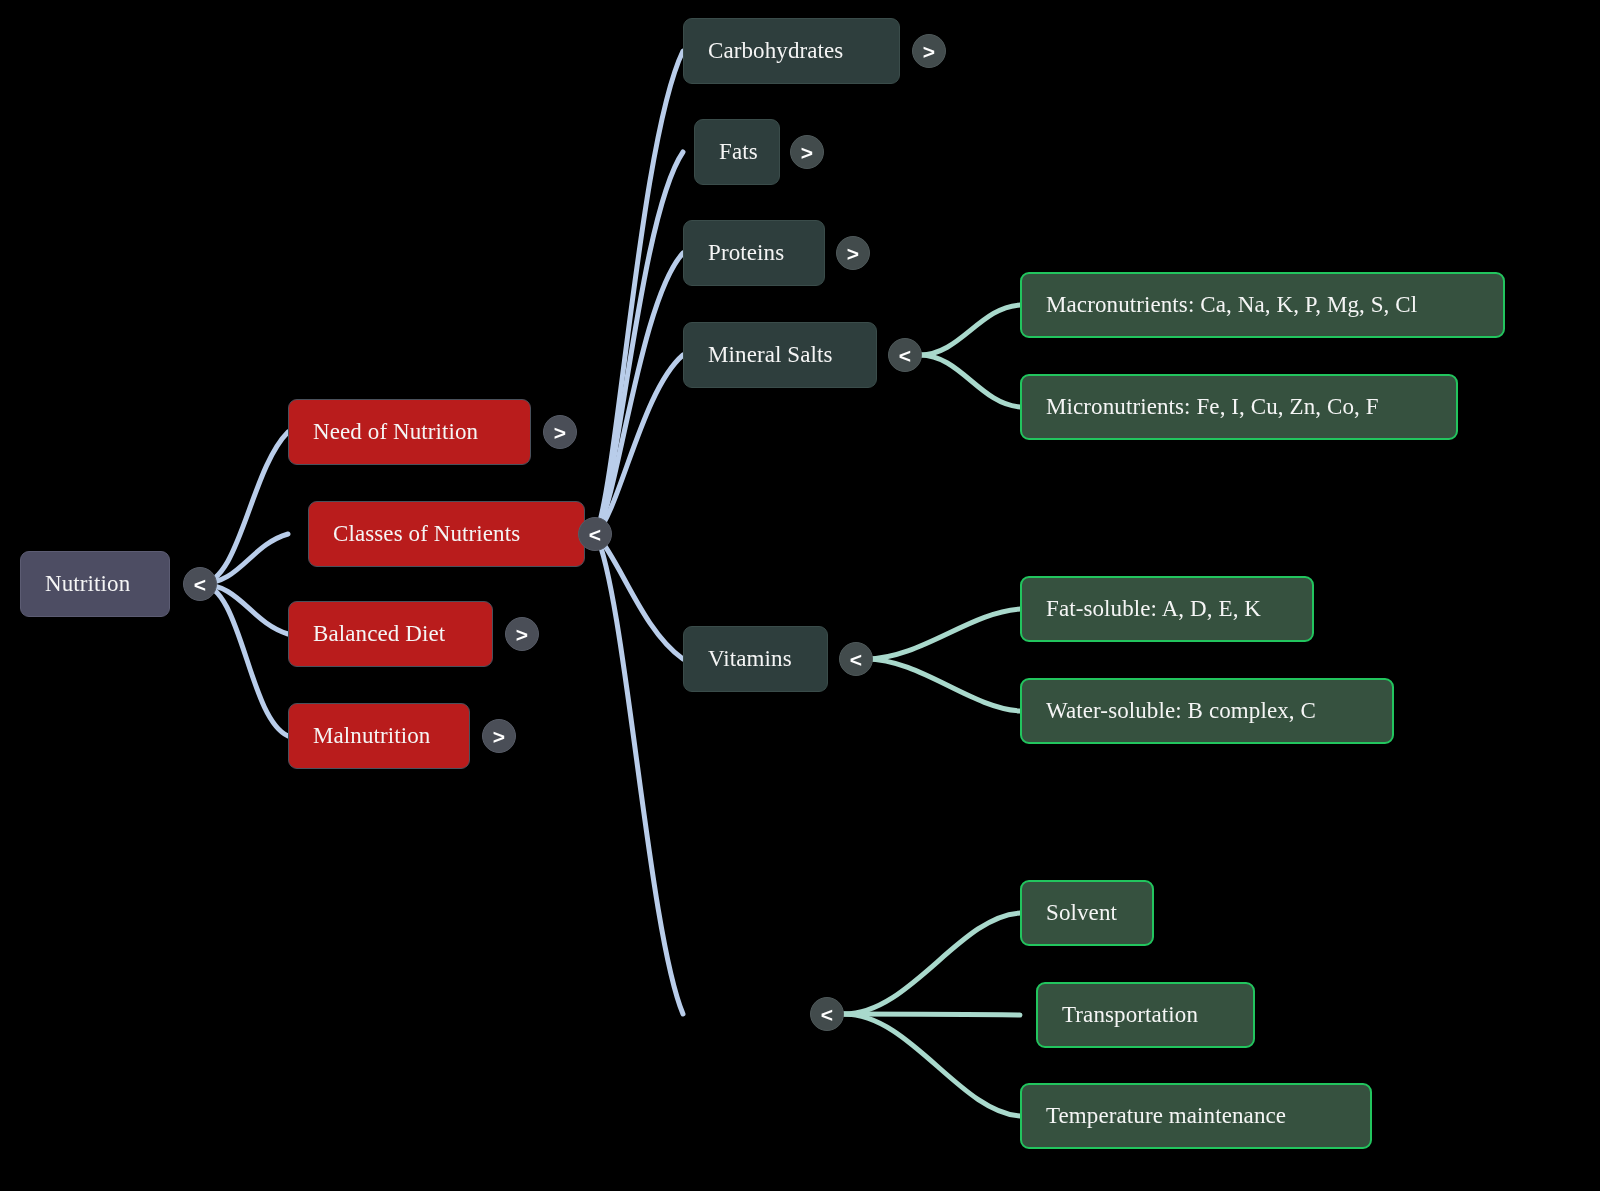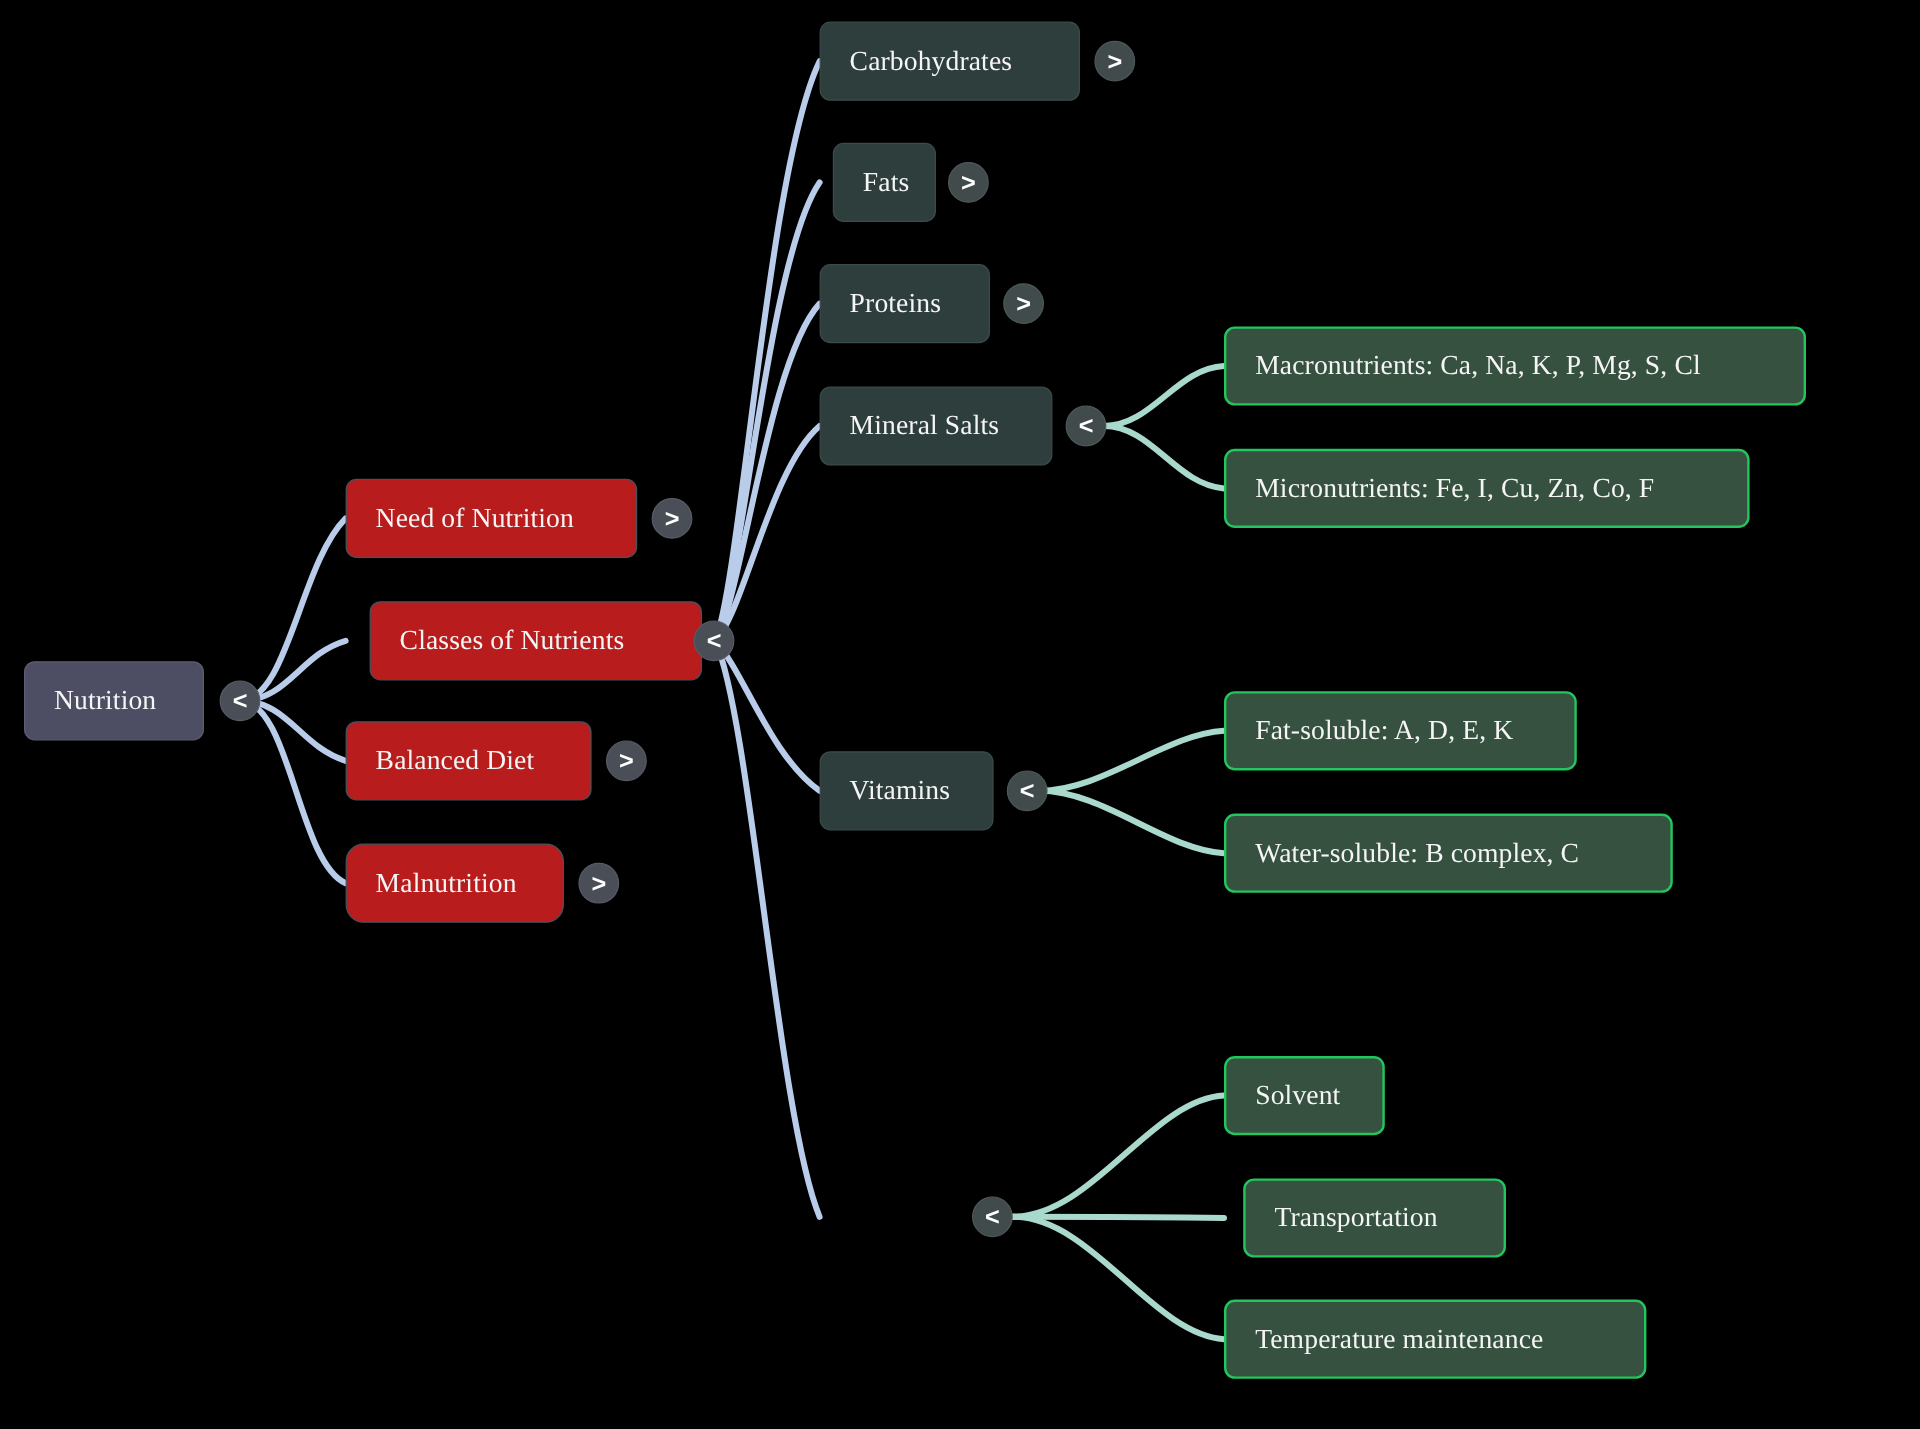--- a/index.html
+++ b/index.html
@@ -137,21 +137,21 @@
     <span>&lt;</span>
   </div>
 
   <div class="node lvl1" style="left:288px; top:601px; width:205px; height:66px;">
     <span class="label">Balanced Diet</span>
   </div>
   <div class="toggle grey" style="left:505px; top:617px;">
     <span>&gt;</span>
   </div>
 
-  <div class="node lvl1" style="left:288px; top:703px; width:182px; height:66px;border-radius:15px;">
+  <div class="node lvl1" style="left:288px; top:703px; width:182px; height:66px;">
     <span class="label">Malnutrition</span>
   </div>
   <div class="toggle grey" style="left:482px; top:719px;">
     <span>&gt;</span>
   </div>
 
   <div class="node lvl2" style="left:683px; top:18px; width:217px; height:66px;">
     <span class="label">Carbohydrates</span>
   </div>
   <div class="toggle teal" style="left:912px; top:34px;">

